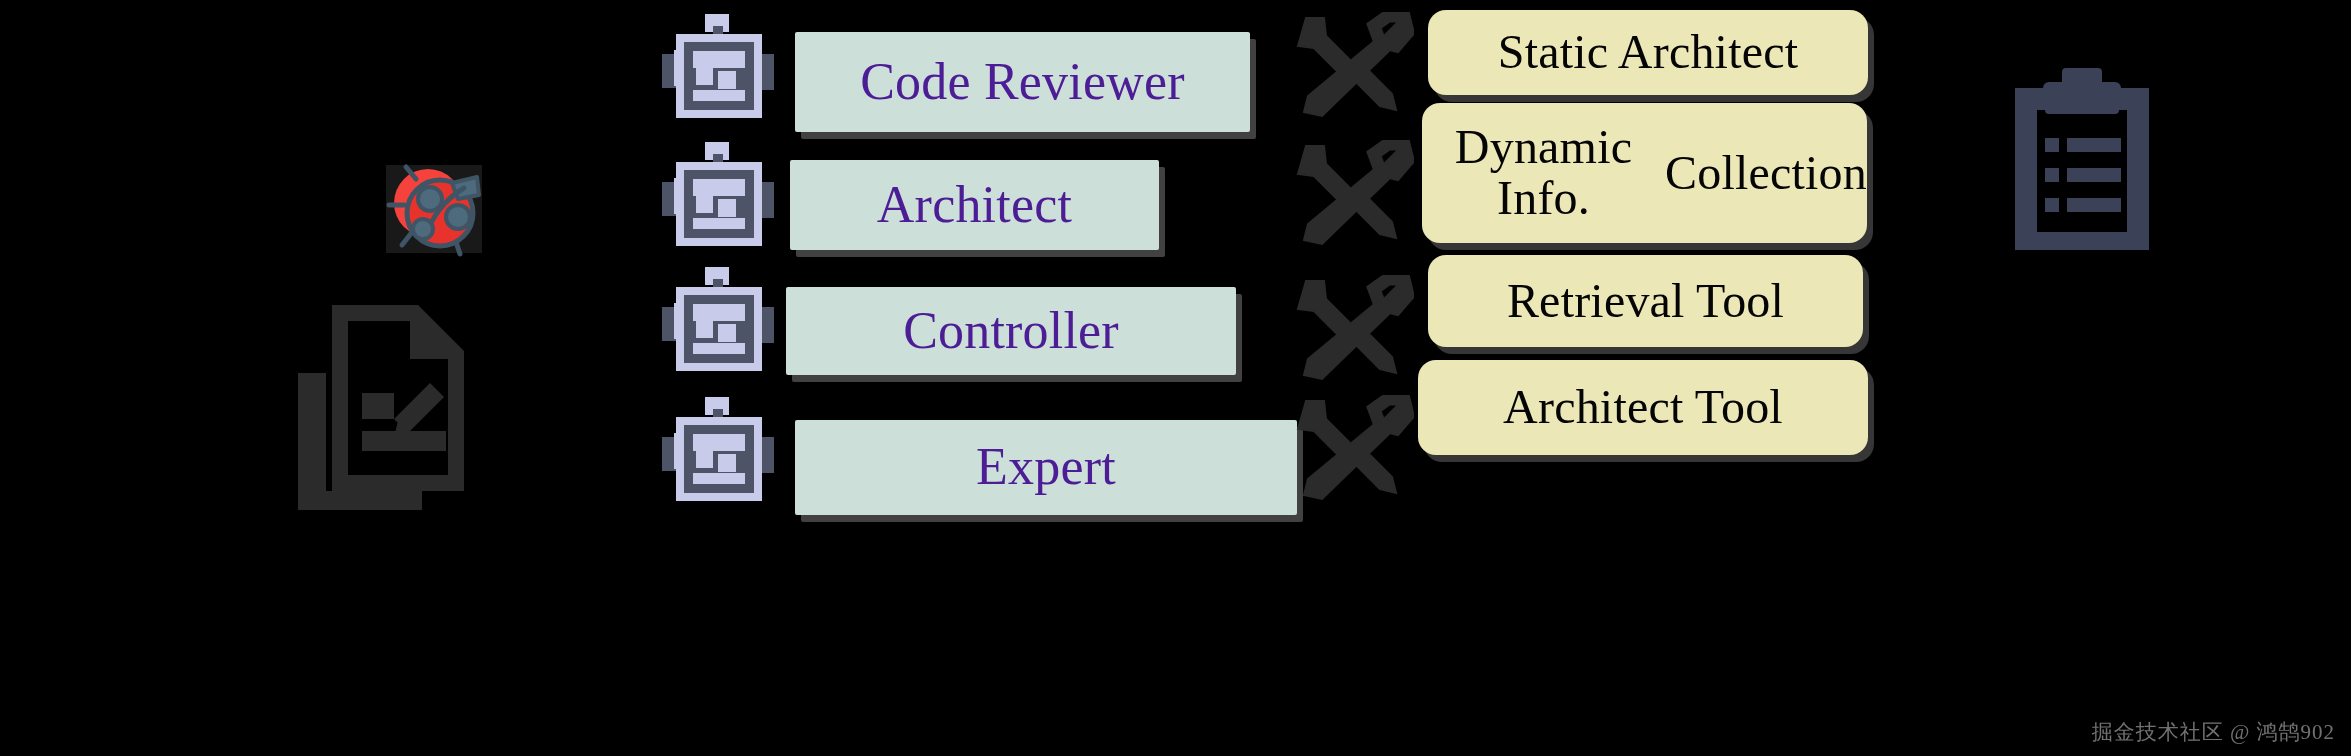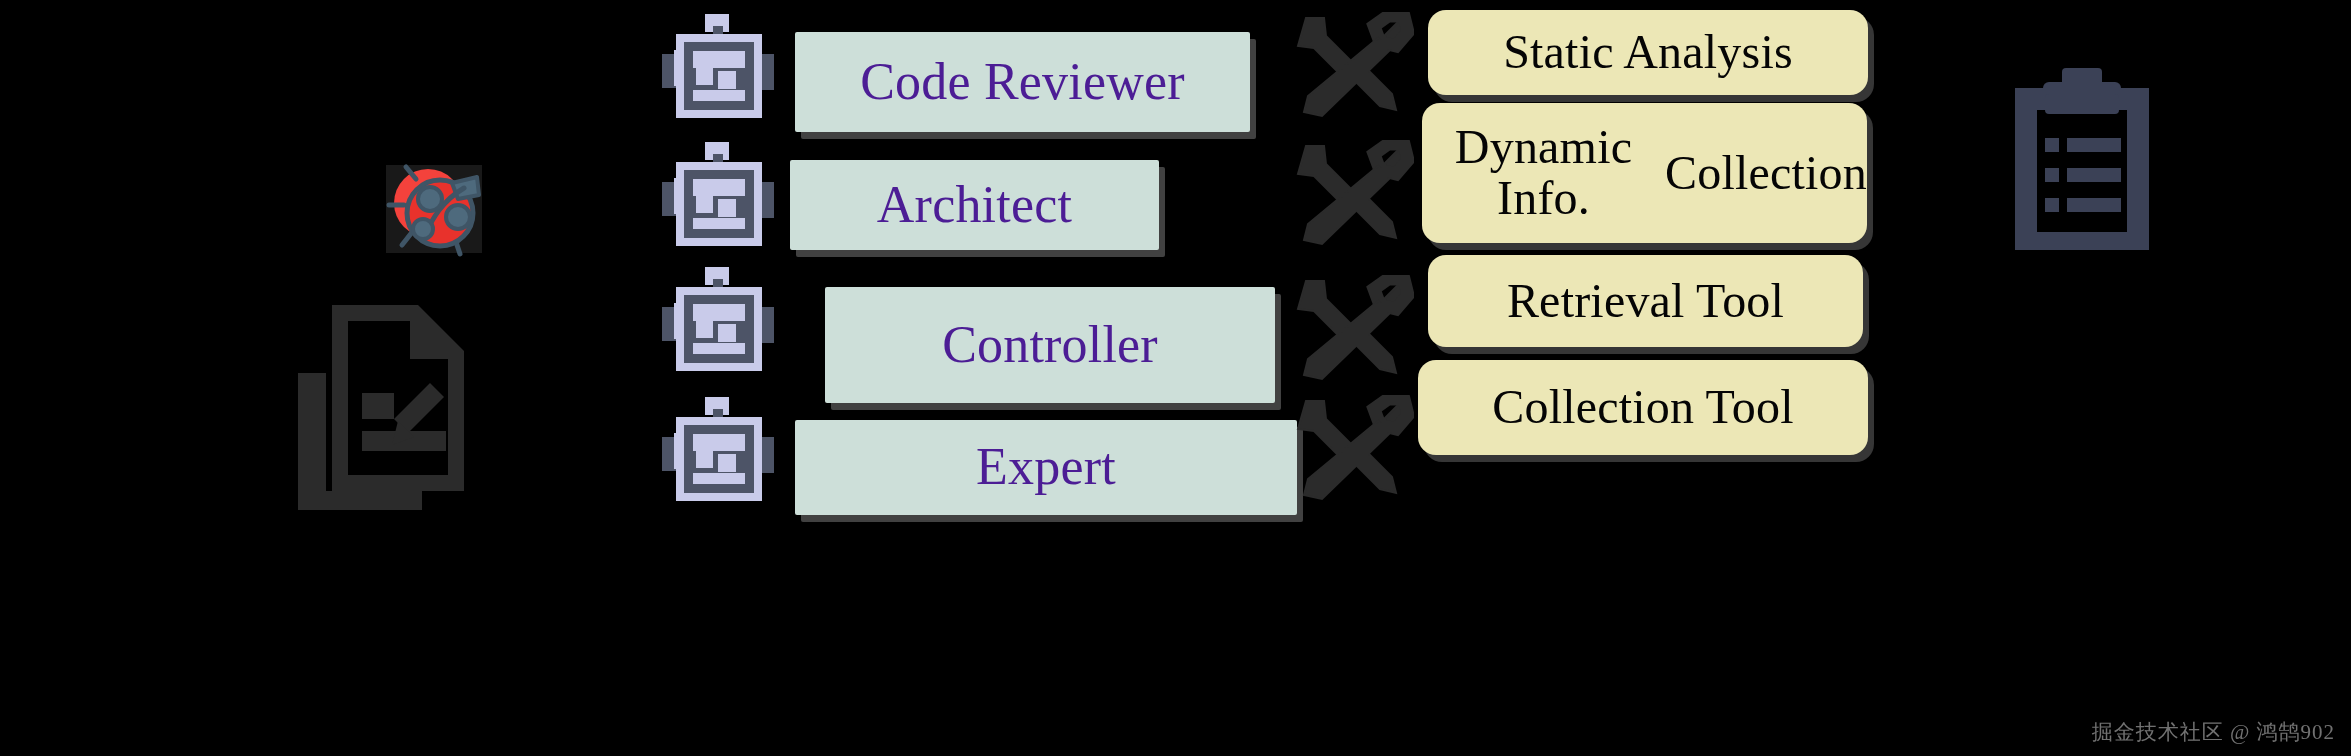--- a/index.html
+++ b/index.html
@@ -209,21 +209,21 @@
   </div>
 
   <div class="agent-box" style="left:795px; top:32px;  width:455px; height:100px;">
     <span>Code Reviewer</span>
   </div>
 
   <div class="agent-box" style="left:790px; top:160px; width:369px; height:90px;">
     <span>Architect</span>
   </div>
 
-  <div class="agent-box" style="left:786px; top:287px; width:450px; height:116px;margin-left:39px;">
+  <div class="agent-box" style="left:786px; top:287px; width:450px; height:88px;">
     <span>Controller</span>
   </div>
 
   <div class="agent-box" style="left:795px; top:420px; width:502px; height:95px;">
     <span>Expert</span>
   </div>
 
   <div class="icon-wrap" style="left:1296px; top:12px; width:118px; height:110px;">
     <svg width="118" height="110" viewBox="0 0 118 110" xmlns="http://www.w3.org/2000/svg">
       <g fill="#2b2b2b" stroke="#2b2b2b" stroke-width="2">
@@ -266,34 +266,34 @@
         <path d="M10 6 L28 6 L30 24 L58 52 L46 64 L18 36 L2 34 Z"></path>
         <path d="M50 60 L62 48 L96 82 L100 98 L84 94 Z"></path>
         <path d="M104 8 L88 24 L96 32 L112 16 Z"></path>
         <path d="M92 4 L108 4 L112 20 L100 34 L84 30 L78 14 Z" fill="none" stroke-width="13"></path>
         <path d="M82 26 L94 38 L26 104 L8 100 L12 84 Z"></path>
       </g>
     </svg>
   </div>
 
   <div class="tool-box" style="left:1428px; top:10px; width:440px; height:85px;">
-    <span>Static Analysis</span>
+    <span>Static Architect</span>
   </div>
 
   <div class="tool-box" style="left:1422px; top:103px; width:445px; height:140px; flex-direction:row;">
     <span class="two-line">Dynamic Info.</span>
     <span class="two-line">Collection</span>
   </div>
 
   <div class="tool-box" style="left:1428px; top:255px; width:435px; height:92px;text-align:right;">
     <span>Retrieval Tool</span>
   </div>
 
   <div class="tool-box" style="left:1418px; top:360px; width:450px; height:95px;">
-    <span>Collection Tool</span>
+    <span>Architect Tool</span>
   </div>
 
   <div class="icon-wrap" style="left:2005px; top:68px; width:155px; height:185px;">
     <svg width="155" height="185" viewBox="0 0 155 185" xmlns="http://www.w3.org/2000/svg">
       <g fill="#3b4156">
 
         <rect x="57" y="0" width="40" height="18" rx="4"></rect>
         <rect x="38" y="14" width="78" height="26" rx="6"></rect>
 
         <path d="M10 20 h36 v22 H32 v122 h90 V42 h-14 V20 h36 v162 H10 Z"></path>

